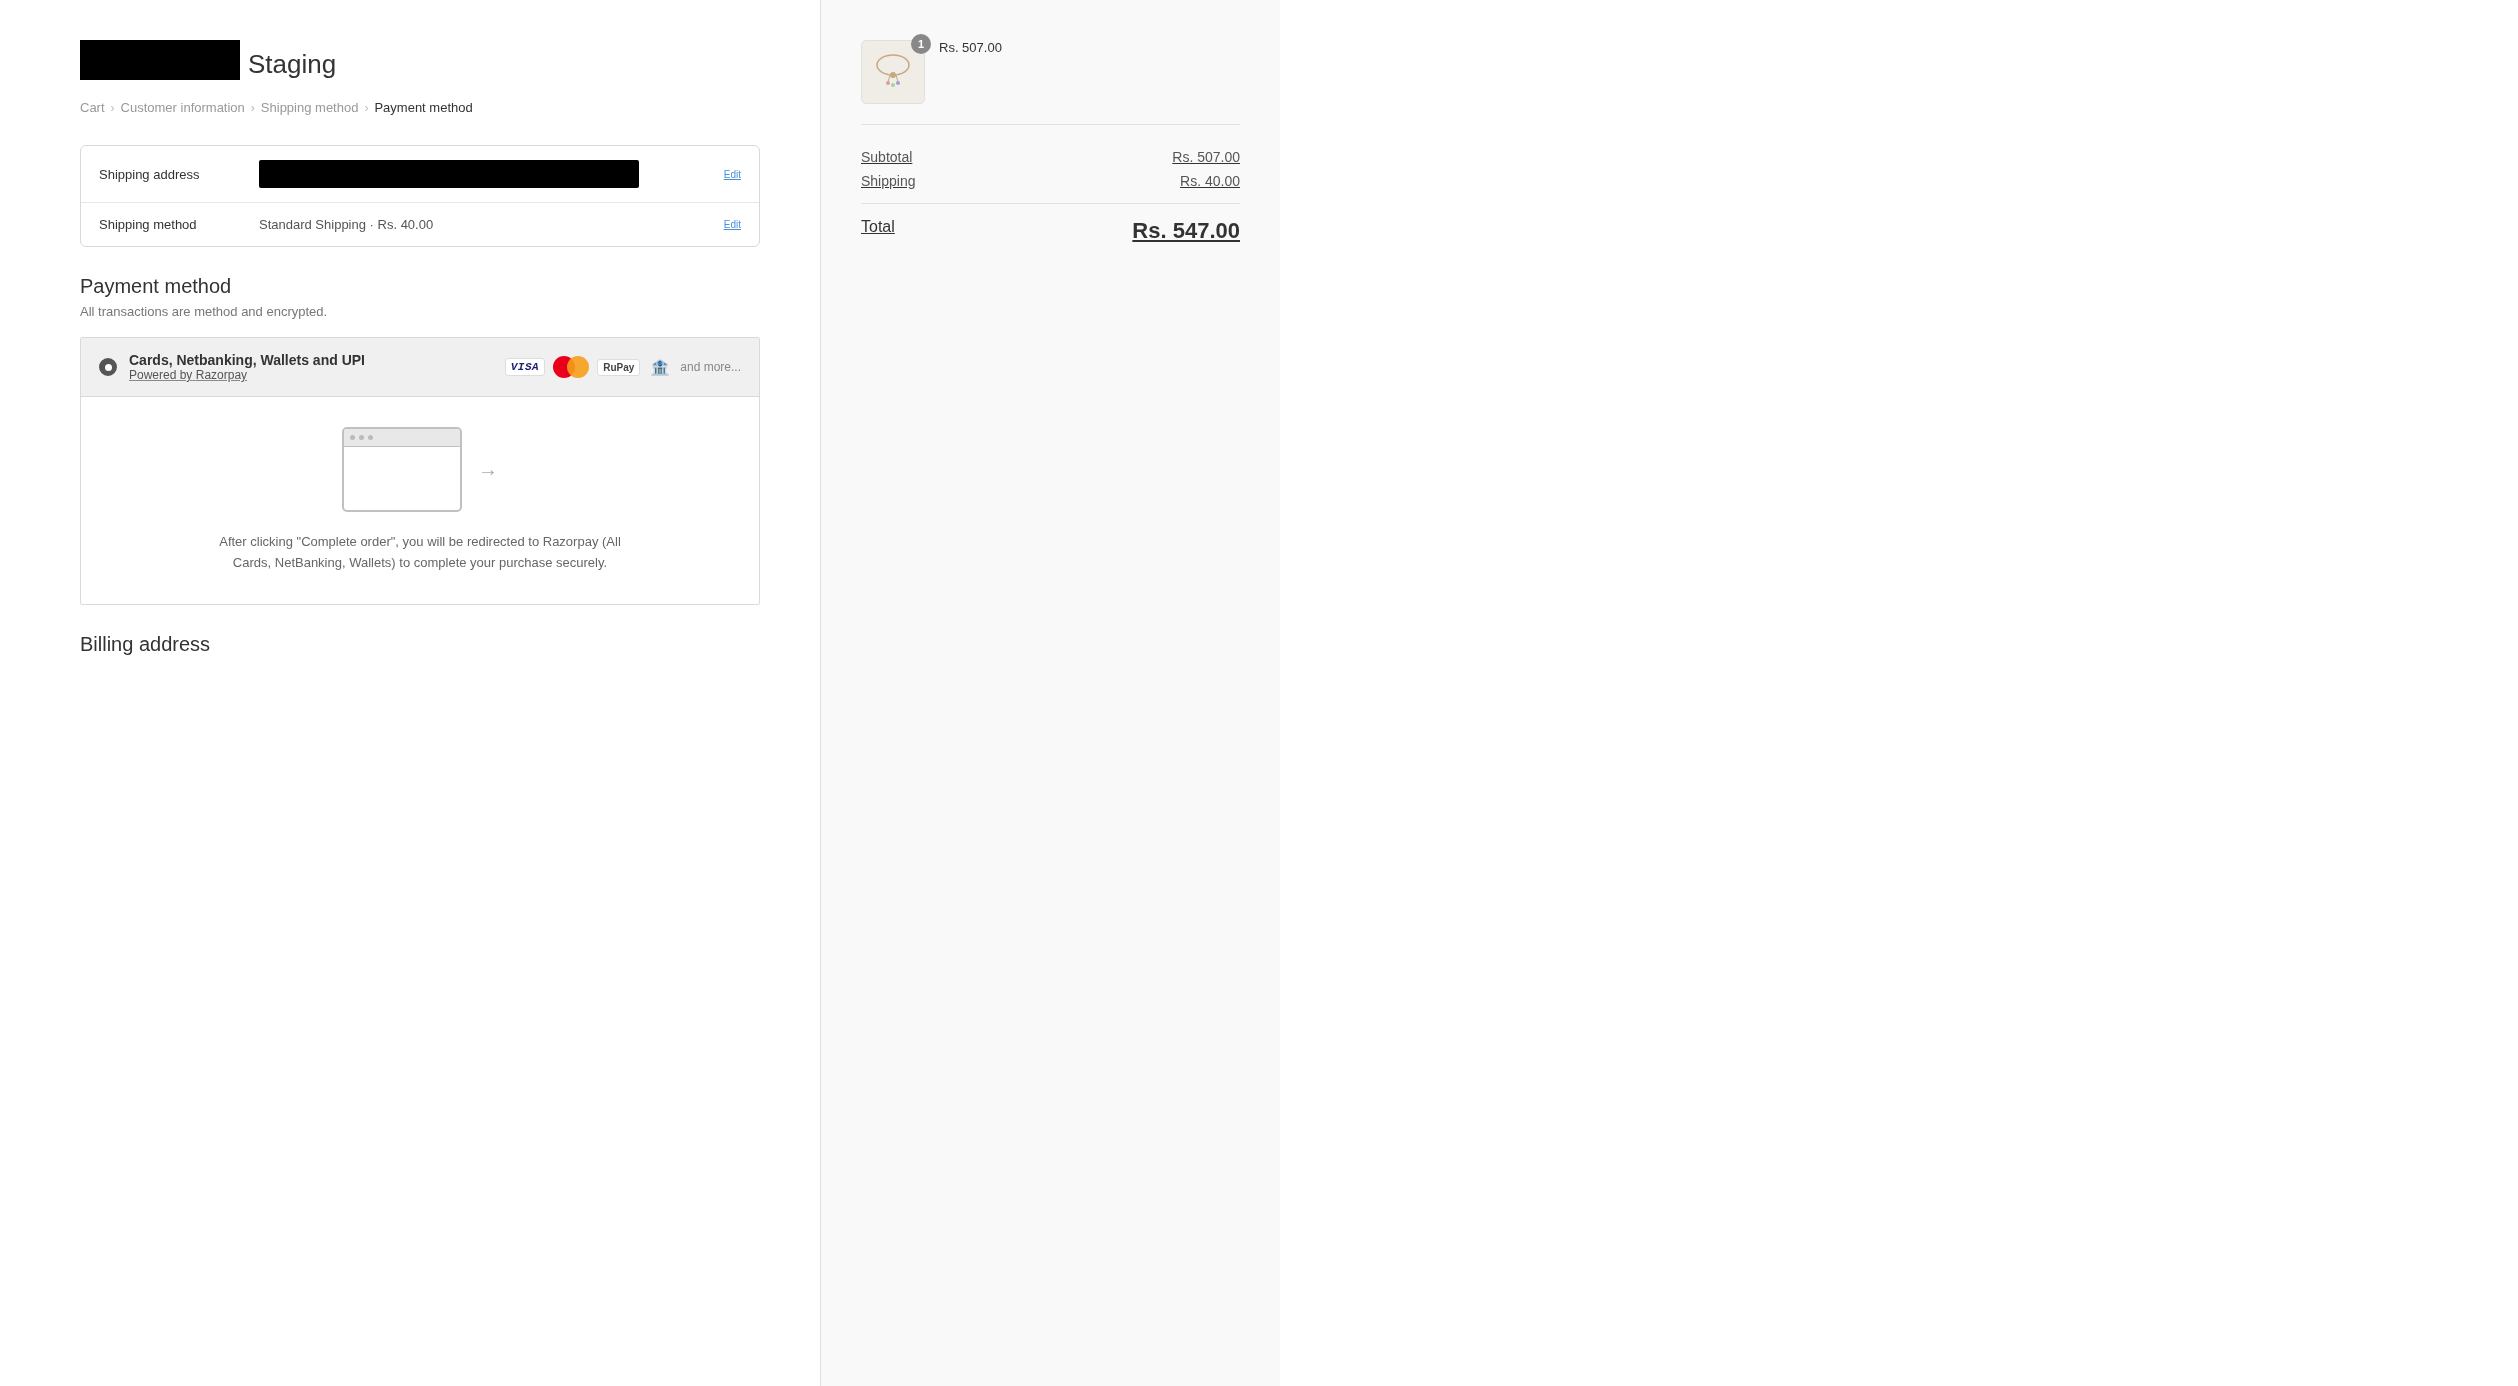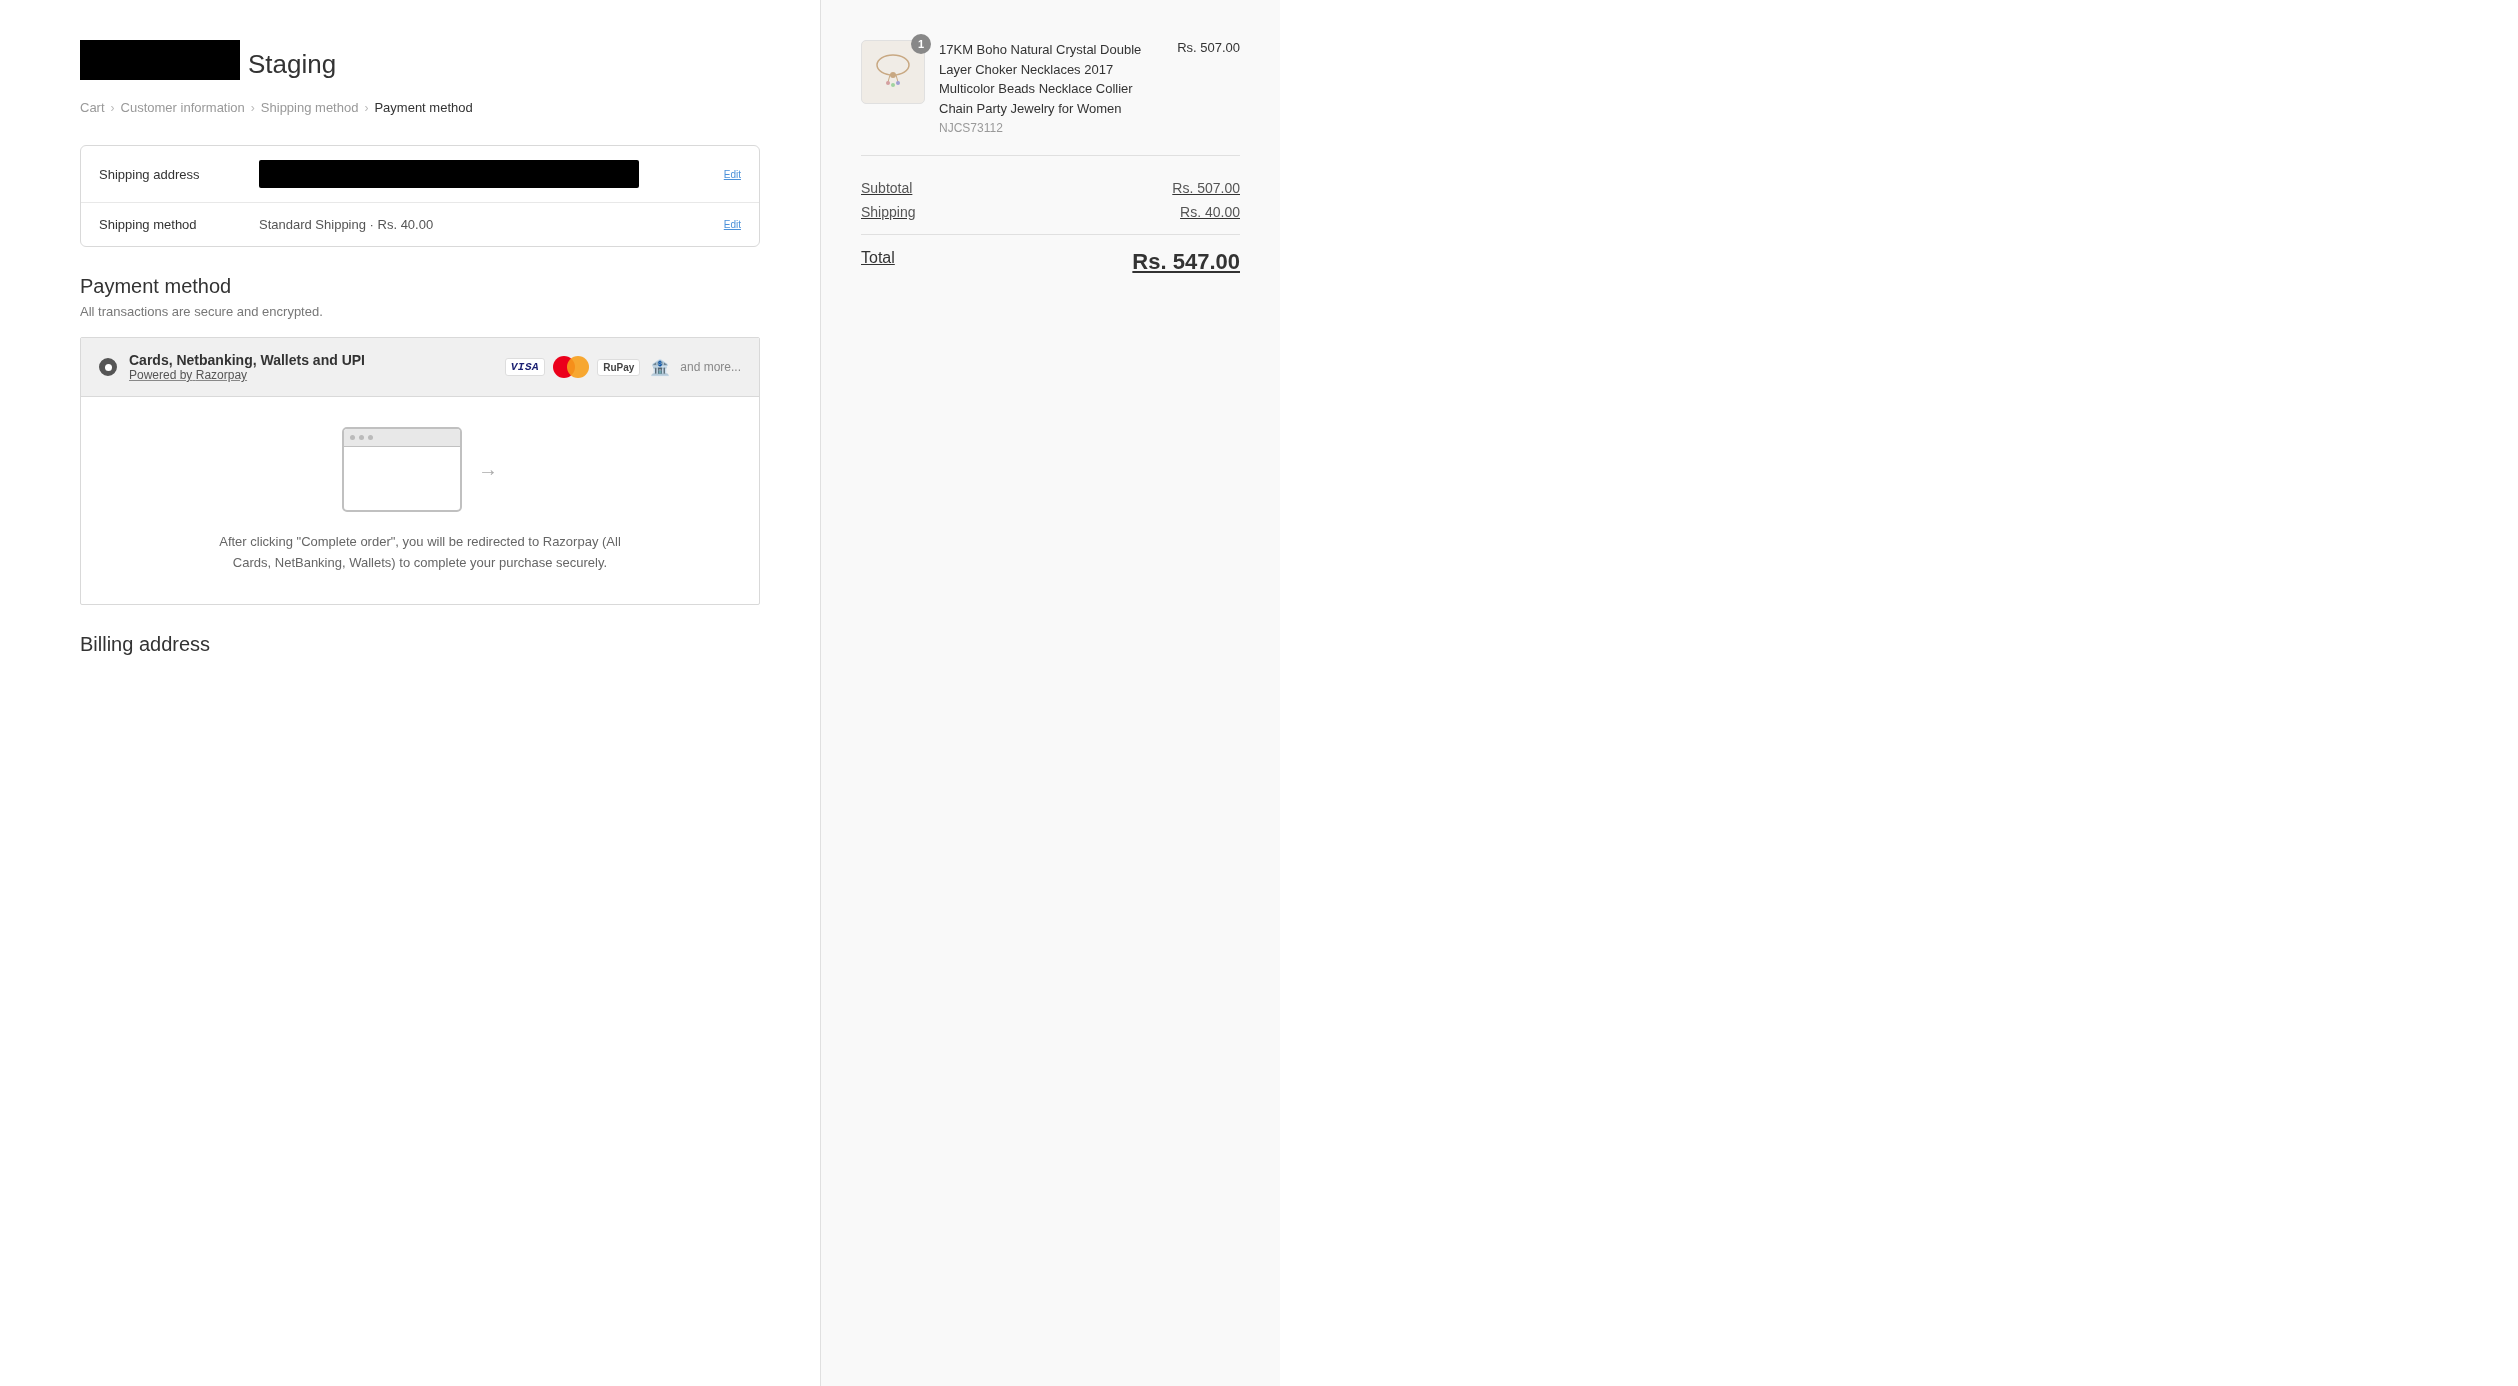--- a/index.html
+++ b/index.html
@@ -427,21 +427,21 @@
       </div>
       <div class="summary-row">
         <span class="summary-label">Shipping method</span>
         <span class="summary-value">Standard Shipping · Rs. 40.00</span>
         <button class="edit-btn">Edit</button>
       </div>
     </div>
 
     <div>
       <h2 class="section-title">Payment method</h2>
-      <p class="section-subtitle">All transactions are secure and encrypted.</p>
+      <p class="section-subtitle">All transactions are method and encrypted.</p>
 
       <div class="payment-card">
 
         <div class="payment-header">
           <div class="radio-btn">
             <div class="radio-inner"></div>
           </div>
           <div class="payment-info">
             <div class="payment-name">Cards, Netbanking, Wallets and UPI</div>
             <div class="payment-powered">
@@ -497,24 +497,20 @@
             <circle cx="25" cy="28" r="3" fill="#c8a882"></circle>
             <line x1="22" y1="28" x2="20" y2="35" stroke="#c8a882" stroke-width="1"></line>
             <line x1="28" y1="28" x2="30" y2="35" stroke="#c8a882" stroke-width="1"></line>
             <circle cx="20" cy="36" r="2" fill="#d4a0a0"></circle>
             <circle cx="30" cy="36" r="2" fill="#a0a0d4"></circle>
             <circle cx="25" cy="38" r="2" fill="#a0d4a0"></circle>
           </svg>
         </div>
         <div class="product-badge">1</div>
       </div>
-      <div class="product-details">
-        <div class="product-name">17KM Boho Natural Crystal Double Layer Choker Necklaces 2017 Multicolor Beads Necklace Collier Chain Party Jewelry for Women</div>
-        <div class="product-sku">NJCS73112</div>
-      </div>
       <div class="product-price">Rs. 507.00</div>
     </div>
 
     <div class="totals">
       <div class="totals-row">
         <span>Subtotal</span>
         <span>Rs. 507.00</span>
       </div>
       <div class="totals-row">
         <span>Shipping</span>

